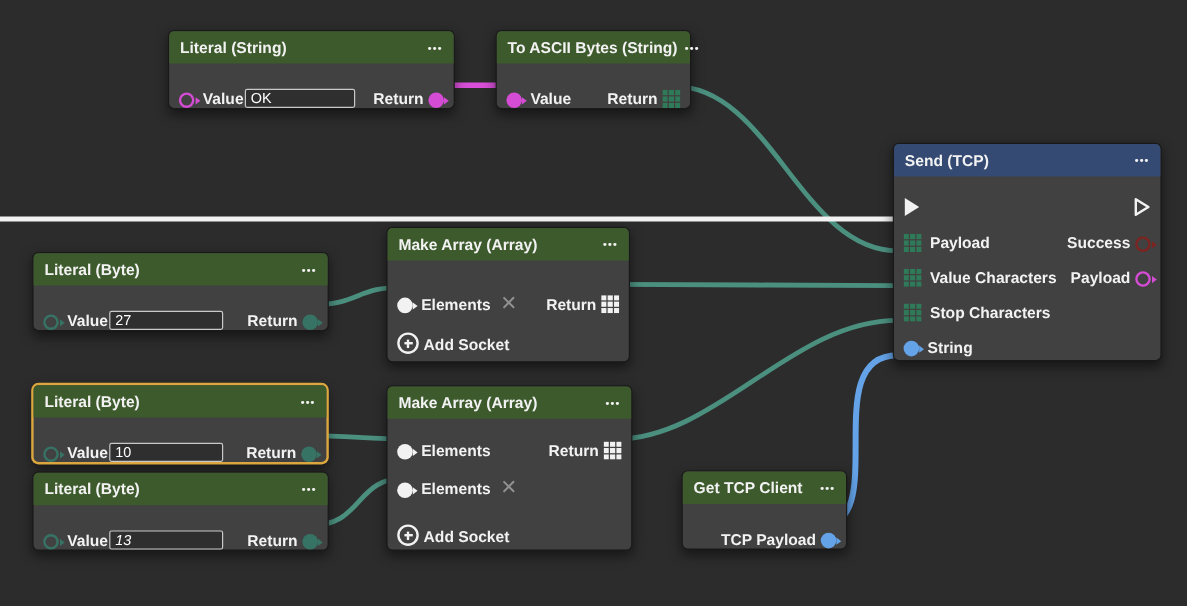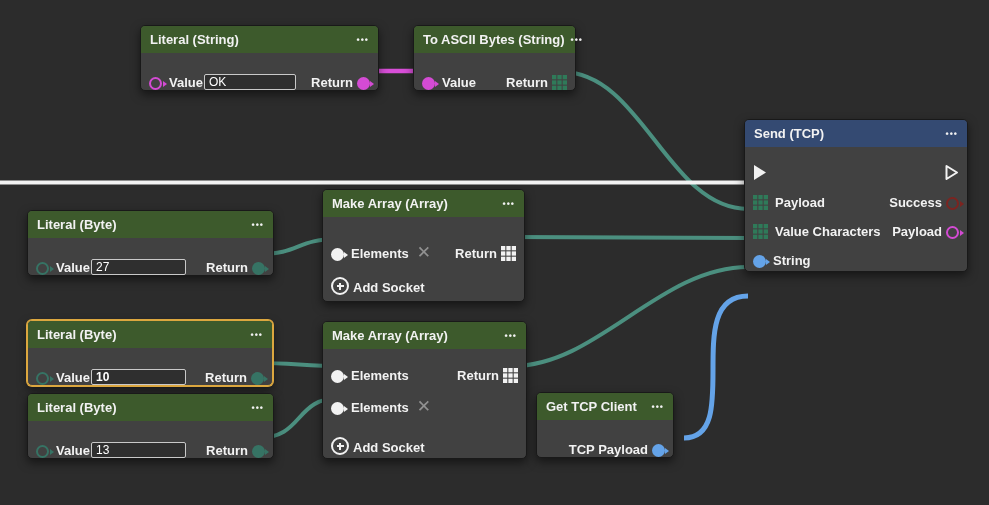--- a/index.html
+++ b/index.html
@@ -126,20 +126,26 @@
     </div>
     <div class="row" style="height:29px">
       <svg class="gicon g-green" width="15" height="15" viewBox="0 0 15 15">
             <use href="#gridsym"></use>
           </svg>
       <span>Value Characters</span>
       <span class="grow">Payload</span>
       <span class="port ring c-mag"></span>
     </div>
     <div class="row" style="height:29px">
+      <svg class="gicon g-green" width="15" height="15" viewBox="0 0 15 15">
+            <use href="#gridsym"></use>
+          </svg>
+      <span>Stop Characters</span>
+    </div>
+    <div class="row" style="height:29px">
       <span class="port fill c-blue"></span>
       <span>String</span>
     </div>
   </div>
 </div>
 
 <div class="node" style="left:322px;top:189px;width:203px">
   <div class="hdr green">
     <span>Make Array (Array)</span>
     <span class="menu">•••</span>
@@ -179,37 +185,37 @@
 
 <div class="node selected" style="left:27px;top:320px;width:246px">
   <div class="hdr green">
     <span>Literal (Byte)</span>
     <span class="menu">•••</span>
   </div>
   <div class="body" style="height:37px">
     <div class="row" style="flex:1">
       <span class="port ring c-teal"></span>
       <span>Value</span>
-      <input class="vinput" style="width: 95px; font-weight: bold;" value="10">
+      <input class="vinput" style="width: 95px;" value="10">
       <span class="grow">Return</span>
       <span class="port fill c-teal"></span>
     </div>
   </div>
 </div>
 
 <div class="node" style="left:27px;top:393px;width:247px">
   <div class="hdr green">
     <span>Literal (Byte)</span>
     <span class="menu">•••</span>
   </div>
   <div class="body" style="height:37px">
     <div class="row" style="flex:1">
       <span class="port ring c-teal"></span>
       <span>Value</span>
-      <input class="vinput" style="width: 95px;" value="13">
+      <input class="vinput" style="width: 95px; font-style: italic;" value="13">
       <span class="grow">Return</span>
       <span class="port fill c-teal"></span>
     </div>
   </div>
 </div>
 
 <div class="node" style="left:322px;top:321px;width:205px">
   <div class="hdr green">
     <span>Make Array (Array)</span>
     <span class="menu">•••</span>
@@ -228,21 +234,21 @@
       <span>Elements</span>
       <span class="xicon">✕</span>
     </div>
     <div class="row" style="height:40px">
       <span class="addicon"></span>
       <span>Add Socket</span>
     </div>
   </div>
 </div>
 
-<div class="node" style="left:536px;top:392px;width:138px">
+<div class="node" style="left:568px;top:392px;width:138px">
   <div class="hdr green">
     <span>Get TCP Client</span>
     <span class="menu">•••</span>
   </div>
   <div class="body" style="height:37px">
     <div class="row" style="flex:1">
       <span class="grow">TCP Payload</span>
       <span class="port fill c-blue"></span>
     </div>
   </div>

